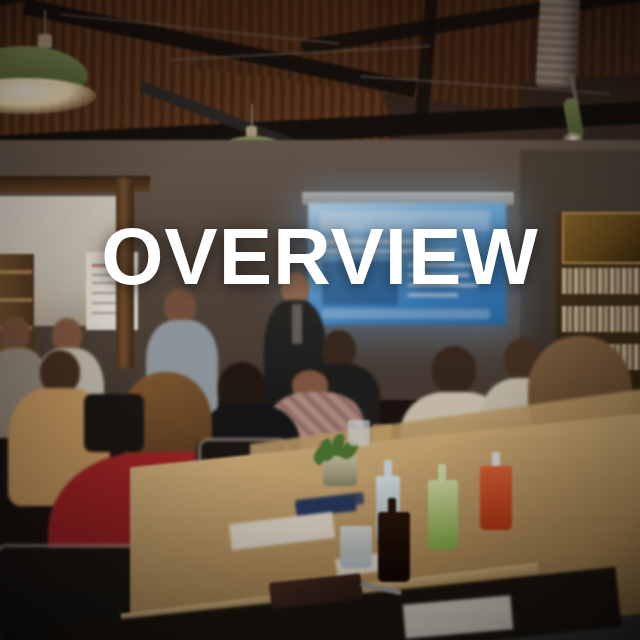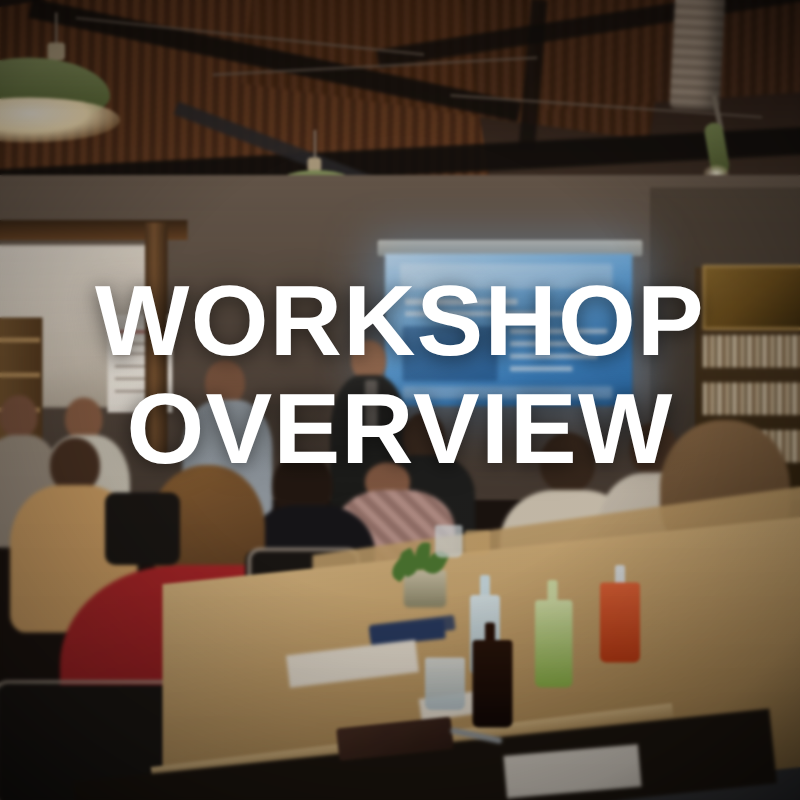--- a/index.html
+++ b/index.html
@@ -427,17 +427,16 @@
   <div class="glass" style="left:348px;top:420px;width:22px;height:26px;background:rgba(222,232,236,.7);"></div>
   <div class="glass" style="left:372px;top:424px;width:20px;height:20px;background:rgba(216,180,120,.6);"></div>
 
   <div class="layer" style="left:360px;top:586px;width:42px;height:5px;background:#9aa1a6;border-radius:3px;transform:rotate(12deg);filter:blur(.7px);"></div>
 
   <div class="layer" id="soften"></div>
   <div class="layer" id="warm-wash"></div>
   <div class="layer" id="vignette"></div>
 
   <div class="layer" id="title-overlay">
-    <div class="title-line">WORKSHOP</div>
     <div class="title-line">OVERVIEW</div>
   </div>
 
 </div>
 
 </body></html>

